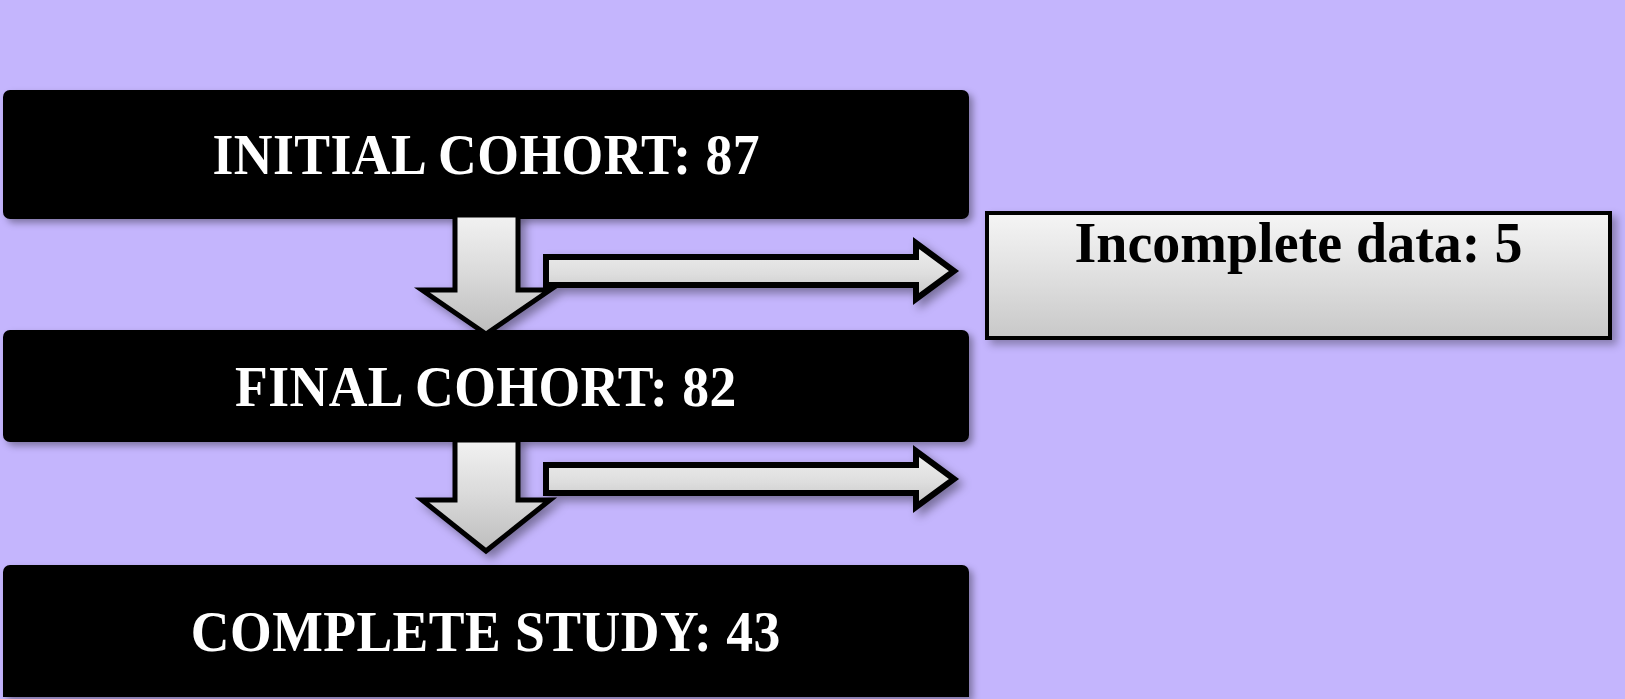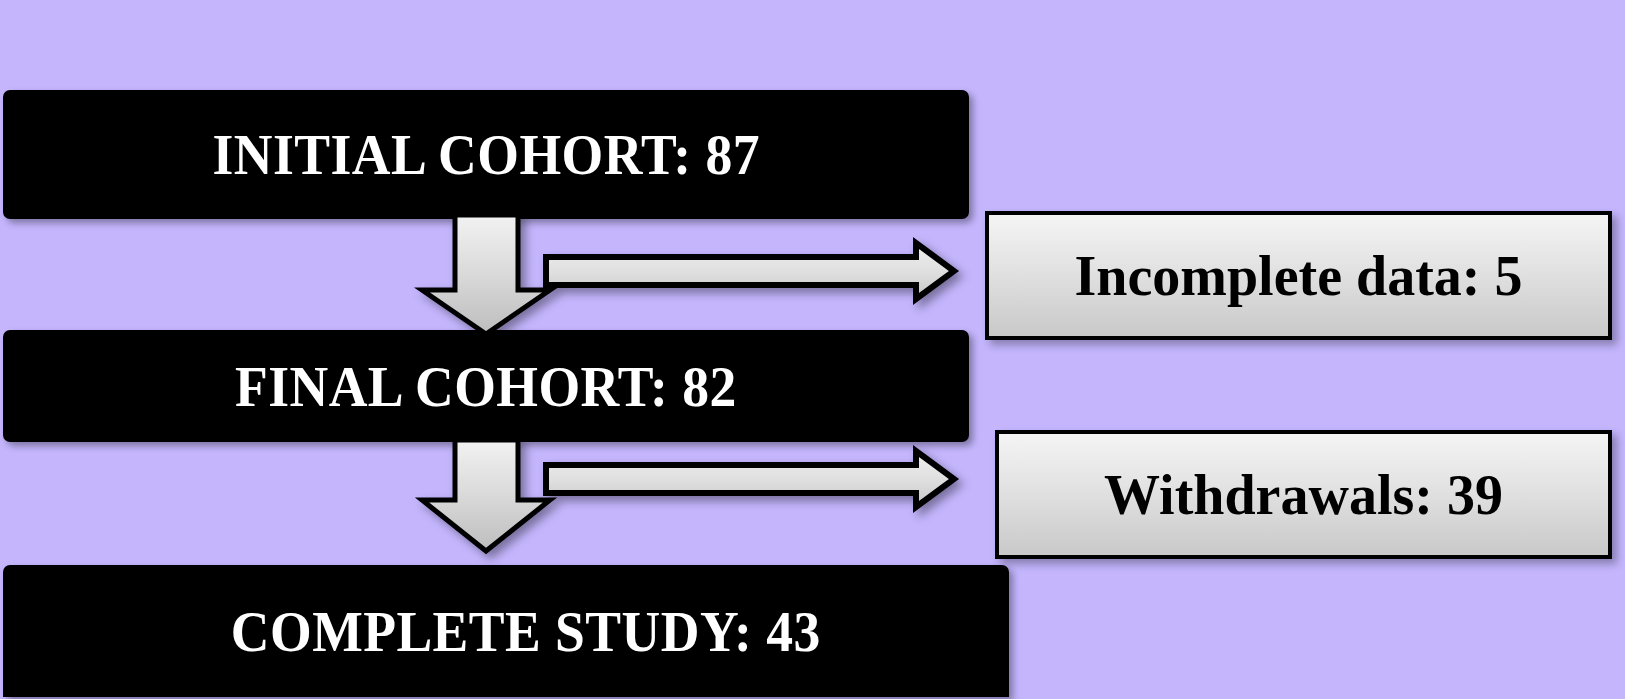--- a/index.html
+++ b/index.html
@@ -34,29 +34,28 @@
     font-weight: bold;
     font-size: 57px;
     letter-spacing: 0.5px;
     white-space: nowrap;
     line-height: 1;
     transform: scaleX(0.94);
   }
 
   #box-initial  { left: 3px;  top: 90px;  width: 966px; height: 129px; }
   #box-final    { left: 3px;  top: 330px; width: 966px; height: 112px; }
-  #box-complete { left: 3px;  top: 565px; width: 966px; height: 132px; border-radius: 7px 7px 0 0; padding-left: 40px; }
+  #box-complete { left: 3px;  top: 565px; width: 966px; height: 132px; border-radius: 7px 7px 0 0; }
 
   
   .exclusion-box {
     position: absolute;
     border: 4px solid #000000;
     background: linear-gradient(to bottom, #f4f4f4 0%, #e4e4e4 40%, #c9c9c9 100%);
     display: flex;
-    align-items: center;
     justify-content: center;
     box-shadow: 5px 5px 8px rgba(0,0,0,0.30);
     box-sizing: border-box;
   }
   .exclusion-box .exclusion-label {
     color: #000000;
     font-family: "Liberation Serif", "DejaVu Serif", serif;
     font-weight: bold;
     font-size: 56px;
     white-space: nowrap;
@@ -102,23 +101,20 @@
   </div>
 
   <div id="box-complete" class="cohort-box">
     <span class="cohort-label">COMPLETE STUDY: 43</span>
   </div>
 
   <div id="box-incomplete" class="exclusion-box">
     <span class="exclusion-label">Incomplete data: 5</span>
   </div>
 
-  <div id="box-withdrawals" class="exclusion-box">
-    <span class="exclusion-label">Withdrawals: 39</span>
-  </div>
 
   <svg id="arrow-layer" viewBox="0 0 1625 699">
     <defs>
       <linearGradient id="arrowGrad" x1="0" y1="0" x2="0" y2="1">
         <stop offset="0%" stop-color="#f2f2f2"></stop>
         <stop offset="45%" stop-color="#dcdcdc"></stop>
         <stop offset="100%" stop-color="#bdbdbd"></stop>
       </linearGradient>
       <linearGradient id="arrowGradH" x1="0" y1="0" x2="0" y2="1">
         <stop offset="0%" stop-color="#f0f0f0"></stop>

